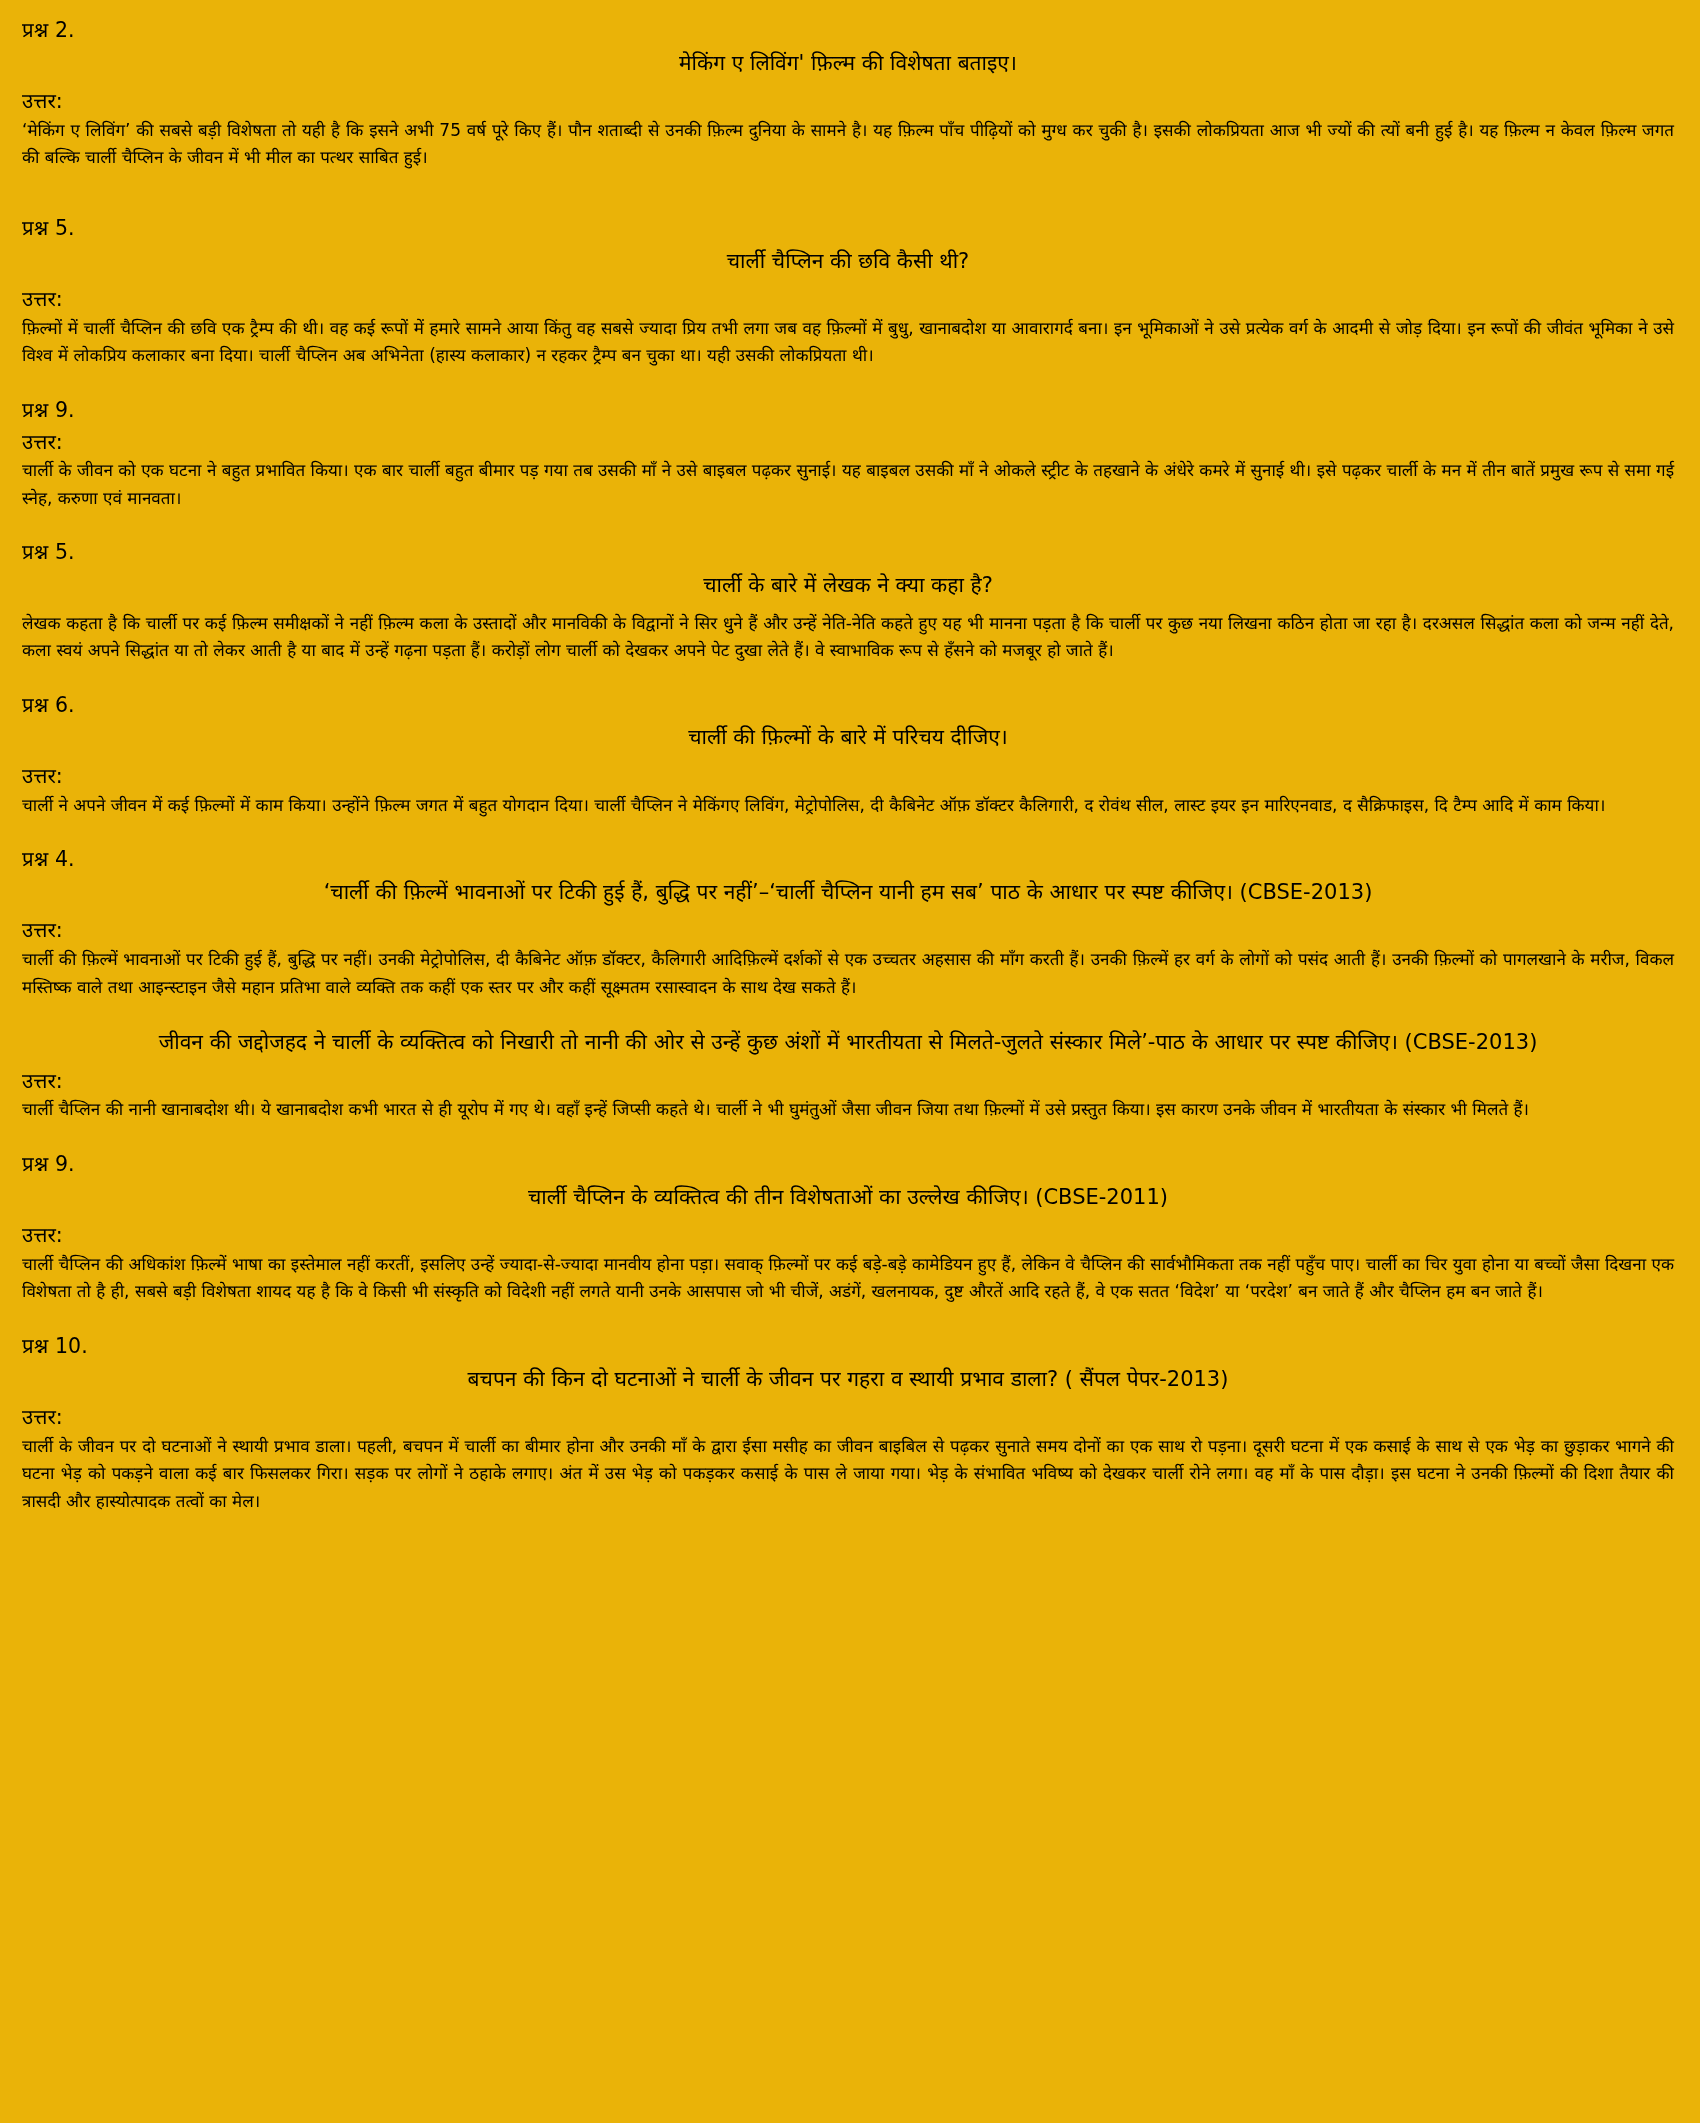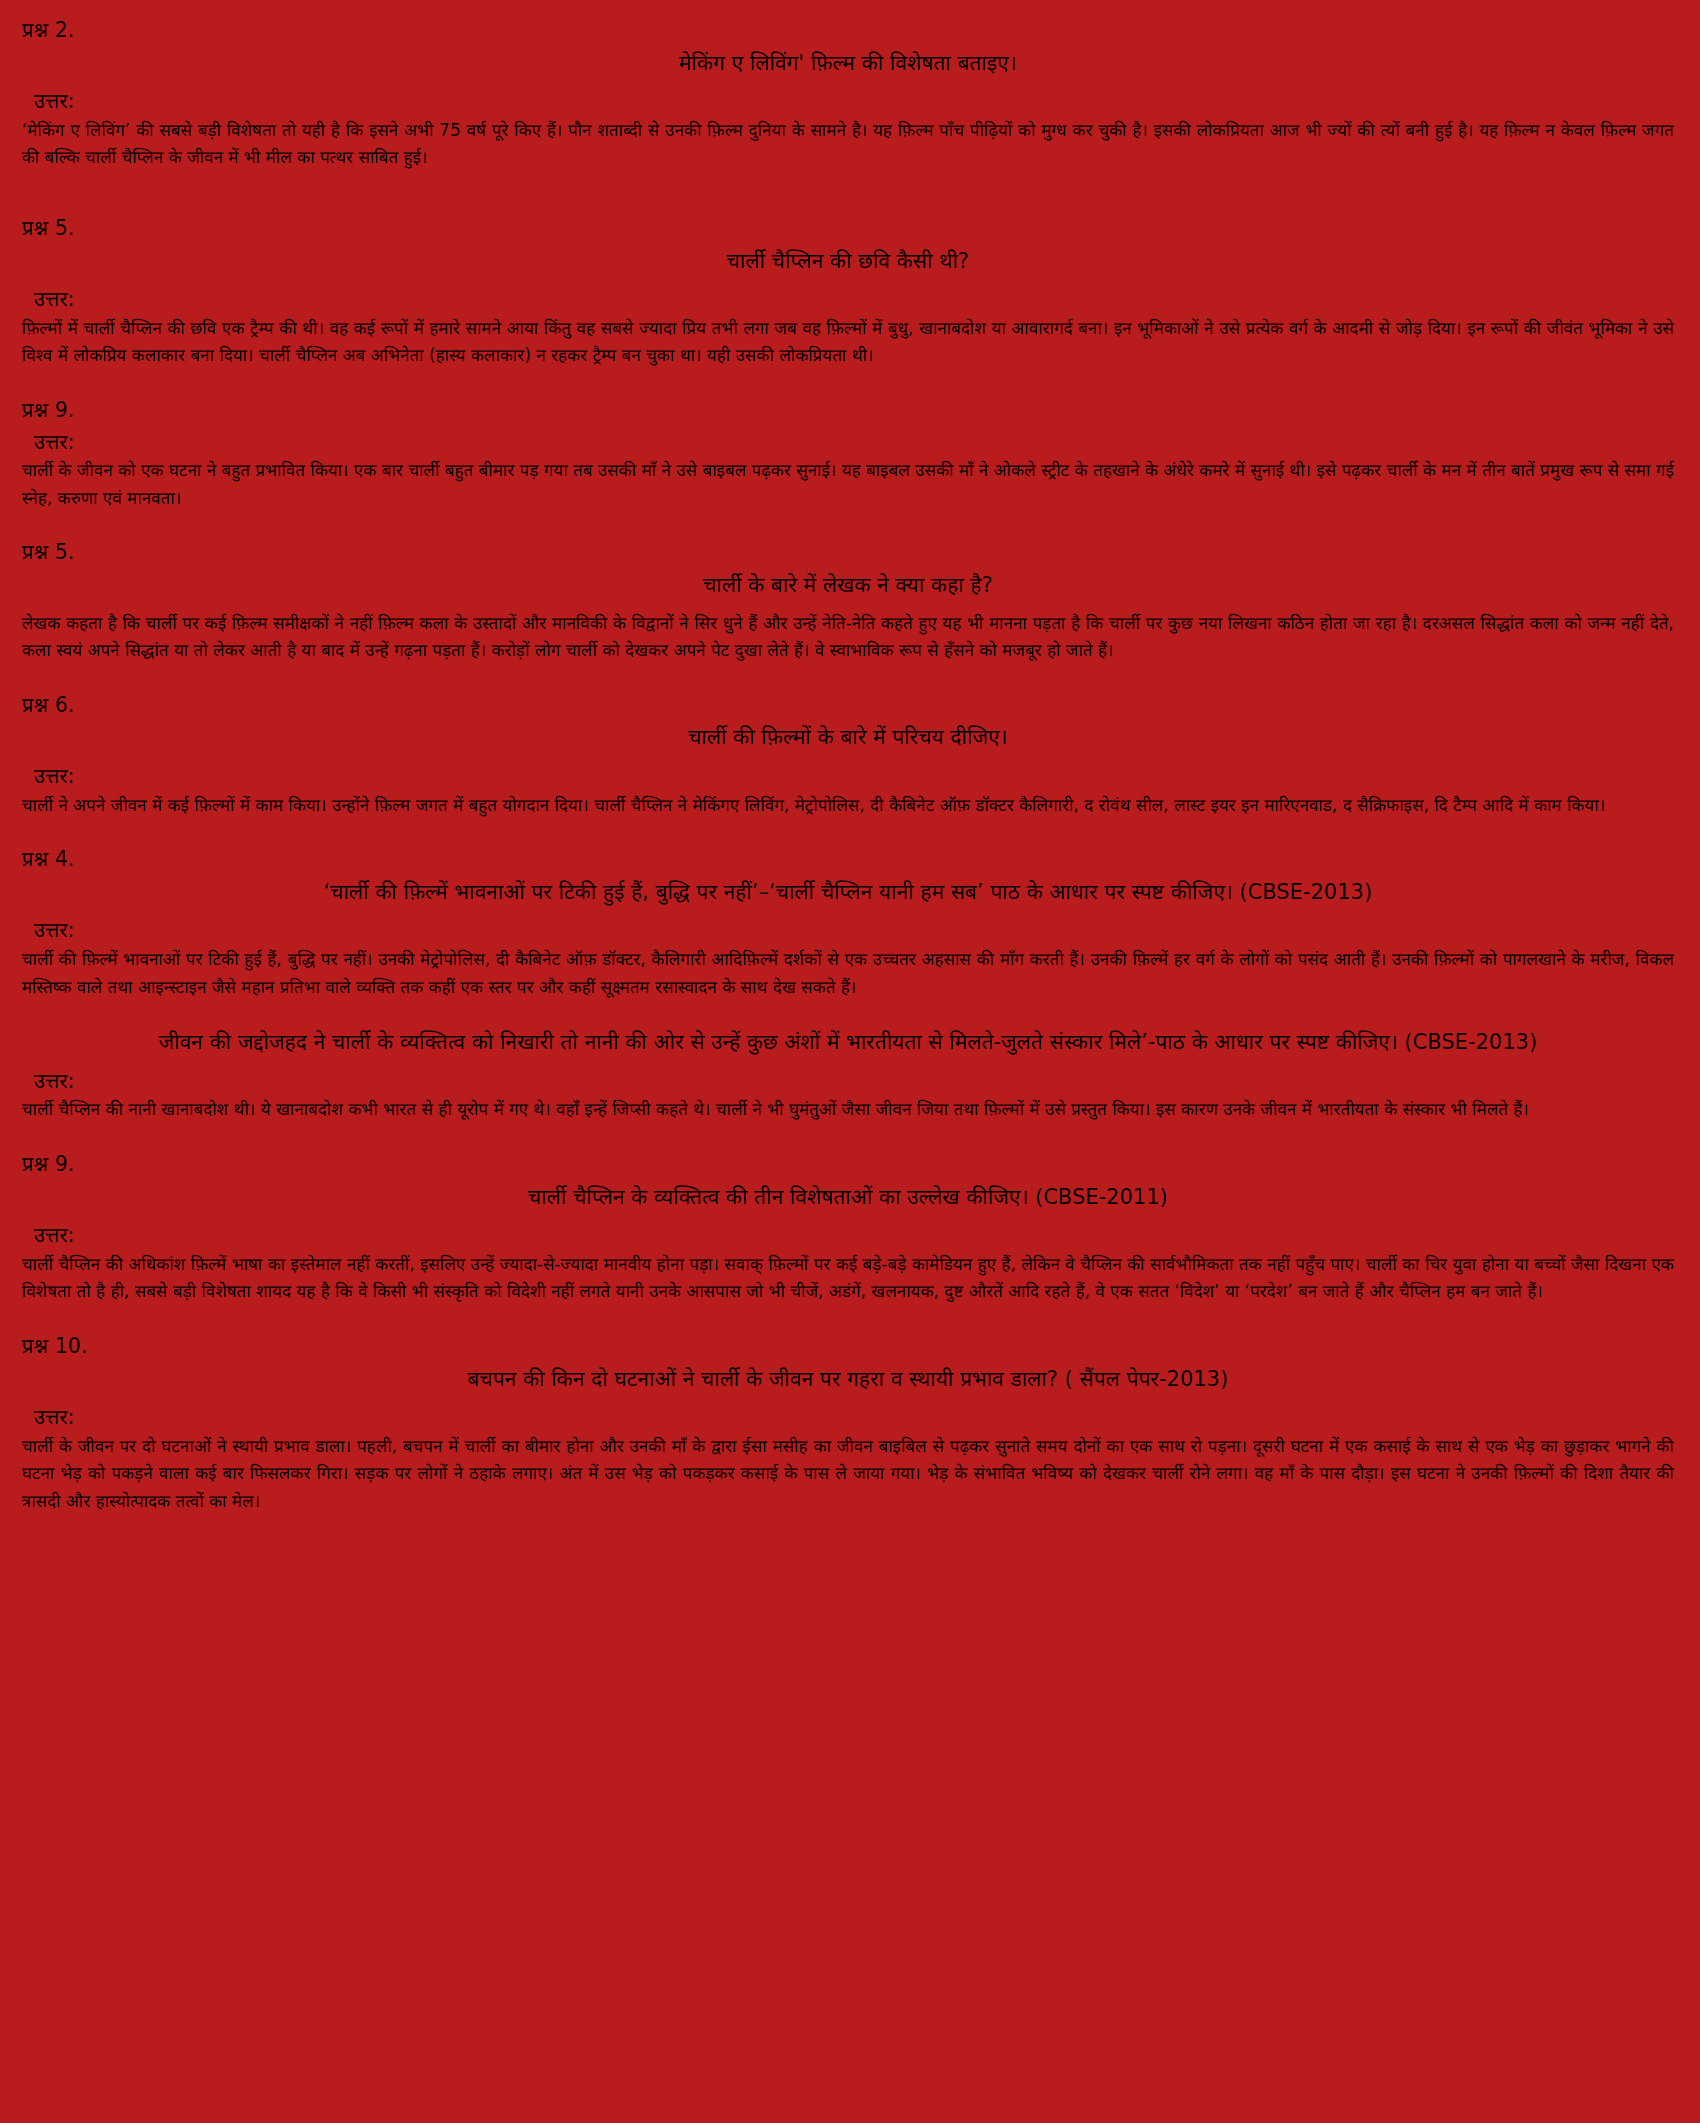--- a/index.html
+++ b/index.html
@@ -13,41 +13,41 @@
     min-height: 2123px;
     font-family: "DejaVu Sans", "Liberation Sans", sans-serif;
     color: #000000;
     -webkit-font-smoothing: antialiased;
   }
   .page {
     box-sizing: border-box;
     width: 1700px;
     min-height: 2123px;
     padding: 16px 26px 20px 22px;
-    background: #b91c1c;
+    background: #eab308;
   }
   .qa-block {
     margin-bottom: 26px;
   }
   .q-num {
     font-size: 20.5px;
     line-height: 1.45;
     margin: 0 0 2px 0;
     letter-spacing: 0.1px;
   }
   .q-text {
     font-size: 21px;
     line-height: 1.5;
     margin: 0 0 8px 0;
     text-align: center;
   }
   .a-label {
     font-size: 20.5px;
     line-height: 1.4;
-    margin: 0 0 1px 12px;
+    margin: 0 0 1px 0;
   }
   .a-text {
     font-size: 17px;
     line-height: 1.62;
     margin: 0;
     text-align: justify;
     text-justify: inter-word;
   }
   .qa-block:first-child {
     margin-bottom: 42px;

